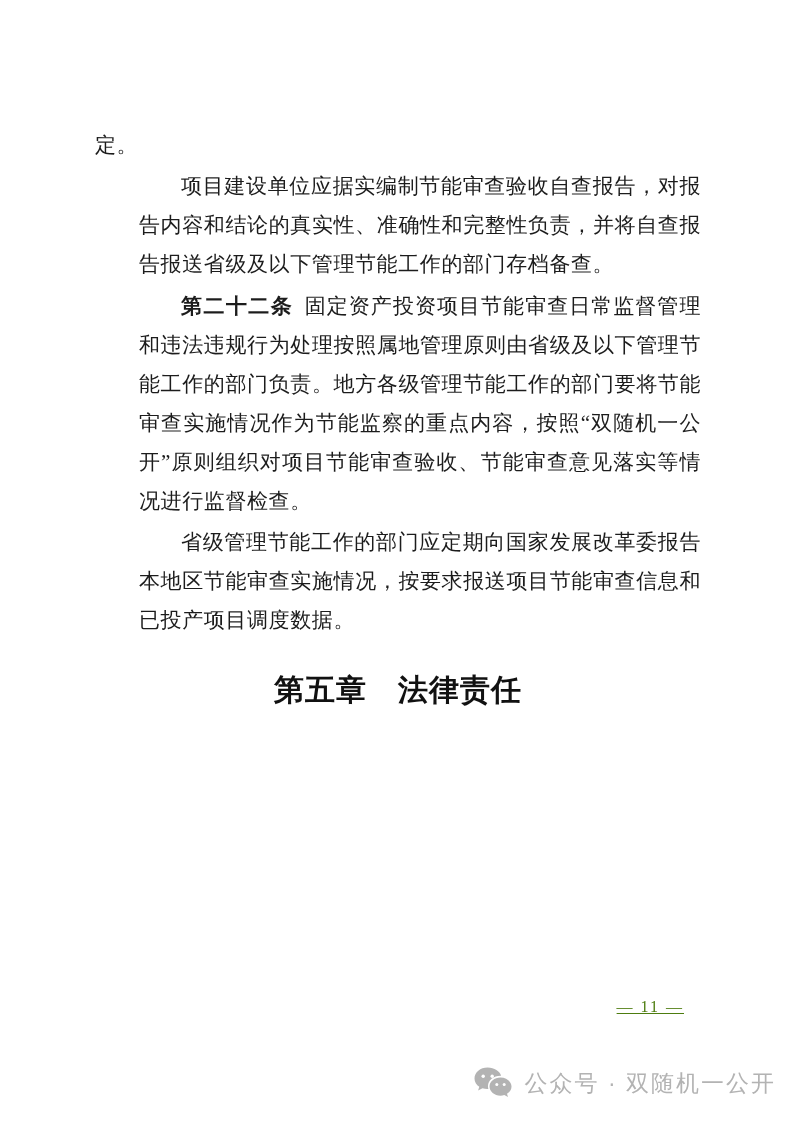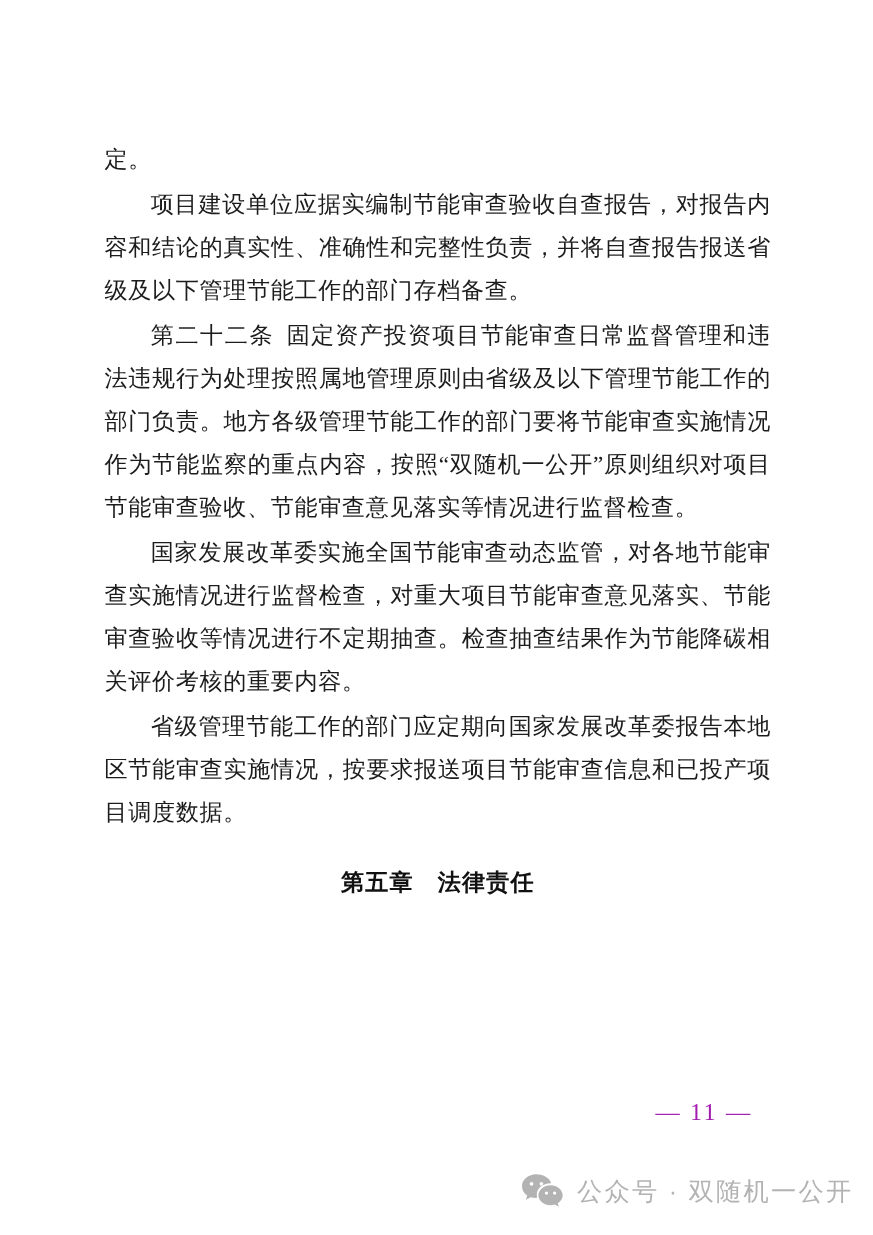--- a/index.html
+++ b/index.html
@@ -27,46 +27,48 @@
     margin: 0;
     font-size: 21px;
     line-height: 39px;
     letter-spacing: 0.6px;
     text-align: justify;
     text-justify: inter-character;
     color: #1c1c1c;
   }
   .para.indent {
     text-indent: 2em;
+    margin-left: 44px;
   }
   .para + .para {
     margin-top: 2px;
   }
   .article-lead {
     font-family: "Liberation Sans", "DejaVu Sans", sans-serif;
-    font-weight: 400;
+    font-weight: 700;
     margin-right: 0.55em;
     letter-spacing: 1px;
   }
   .chapter-heading {
     margin: 30px 0 0 0;
     text-align: center;
     font-family: "Liberation Sans", "DejaVu Sans", sans-serif;
     font-weight: 700;
-    font-size: 21px;
+    font-size: 30px;
     letter-spacing: 1px;
     color: #111111;
   }
   .page-number {
     position: absolute;
     top: 998px;
     right: 110px;
-    font-size: 22px;
+    font-size: 16px;
     letter-spacing: 2px;
-    color: #a21caf;
+    color: #4d7c0f;
+    text-decoration: underline;
   }
   .footer-watermark {
     position: absolute;
     top: 1066px;
     right: 18px;
     display: flex;
     align-items: center;
     gap: 12px;
     color: #b3b3b3;
     font-family: "Liberation Sans", "DejaVu Sans", sans-serif;
@@ -92,23 +94,20 @@
     </p>
 
     <p class="para indent">
       <span>项目建设单位应据实编制节能审查验收自查报告，对报告内容和结论的真实性、准确性和完整性负责，并将自查报告报送省级及以下管理节能工作的部门存档备查。</span>
     </p>
 
     <p class="para indent">
       <span class="article-lead">第二十二条</span><span>固定资产投资项目节能审查日常监督管理和违法违规行为处理按照属地管理原则由省级及以下管理节能工作的部门负责。地方各级管理节能工作的部门要将节能审查实施情况作为节能监察的重点内容，按照“双随机一公开”原则组织对项目节能审查验收、节能审查意见落实等情况进行监督检查。</span>
     </p>
 
-    <p class="para indent">
-      <span>国家发展改革委实施全国节能审查动态监管，对各地节能审查实施情况进行监督检查，对重大项目节能审查意见落实、节能审查验收等情况进行不定期抽查。检查抽查结果作为节能降碳相关评价考核的重要内容。</span>
-    </p>
 
 
     <p class="para indent">
       <span>省级管理节能工作的部门应定期向国家发展改革委报告本地区节能审查实施情况，按要求报送项目节能审查信息和已投产项目调度数据。</span>
     </p>
 
     <h2 class="chapter-heading">第五章　法律责任</h2>
 
   </div>
 

